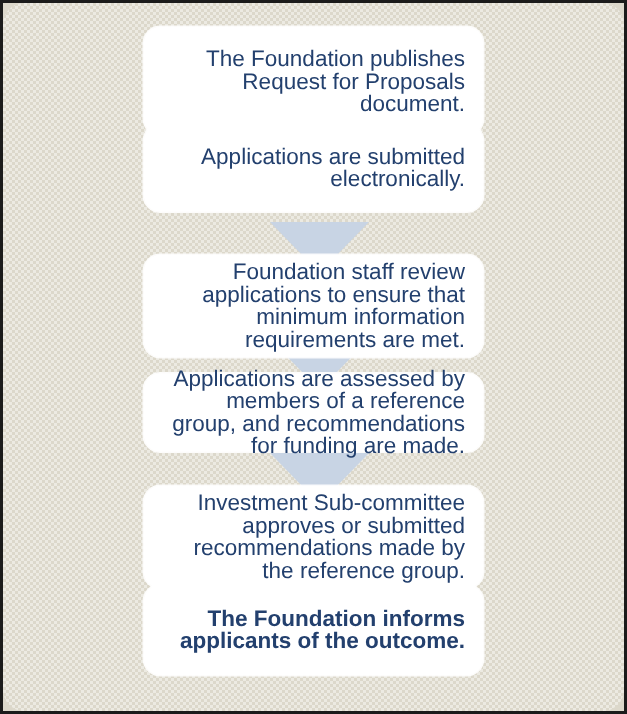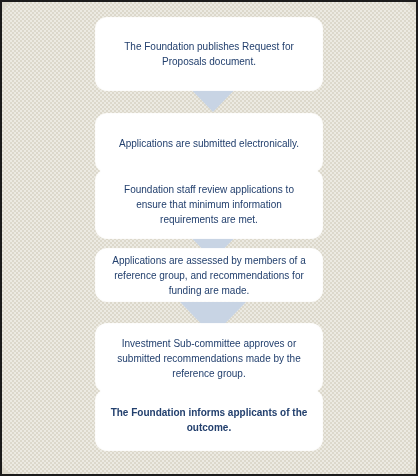--- a/index.html
+++ b/index.html
@@ -61,23 +61,23 @@
     border-radius: 11px;
     z-index: 2;
     display: flex;
     align-items: center;
     justify-content: center;
     padding: 4px 12px;
     box-shadow: 0 0 0 1px rgba(255,255,255,0.9);
   }
   .step-text {
     color: #23406e;
-    font-size: 10px;
+    font-size: 15px;
     line-height: 15px;
-    text-align: center;
+    text-align: right;
     font-family: "Liberation Sans", sans-serif;
   }
 </style>
 </head>
 <body>
 
 <div id="frame">
   <div id="panel"></div>
 
   <div id="flow">
@@ -85,21 +85,21 @@
     <div class="arrow" style="top:76px;"></div>
     <div class="arrow" style="top:146px;"></div>
     <div class="arrow" style="top:224px;"></div>
     <div class="arrow" style="top:300px;"></div>
     <div class="arrow" style="top:377px;"></div>
 
     <div class="step" style="top:16px;height:72px;">
       <div class="step-text">The Foundation publishes Request for Proposals document.</div>
     </div>
 
-    <div class="step" style="top:112px;height:58px;">
+    <div class="step" style="top:81px;height:58px;">
       <div class="step-text">Applications are submitted electronically.</div>
     </div>
 
     <div class="step" style="top:168px;height:68px;">
       <div class="step-text">Foundation staff review applications to ensure that minimum information requirements are met.</div>
     </div>
 
     <div class="step" style="top:247px;height:52px;">
       <div class="step-text">Applications are assessed by members of a reference group, and recommendations for funding are made.</div>
     </div>

